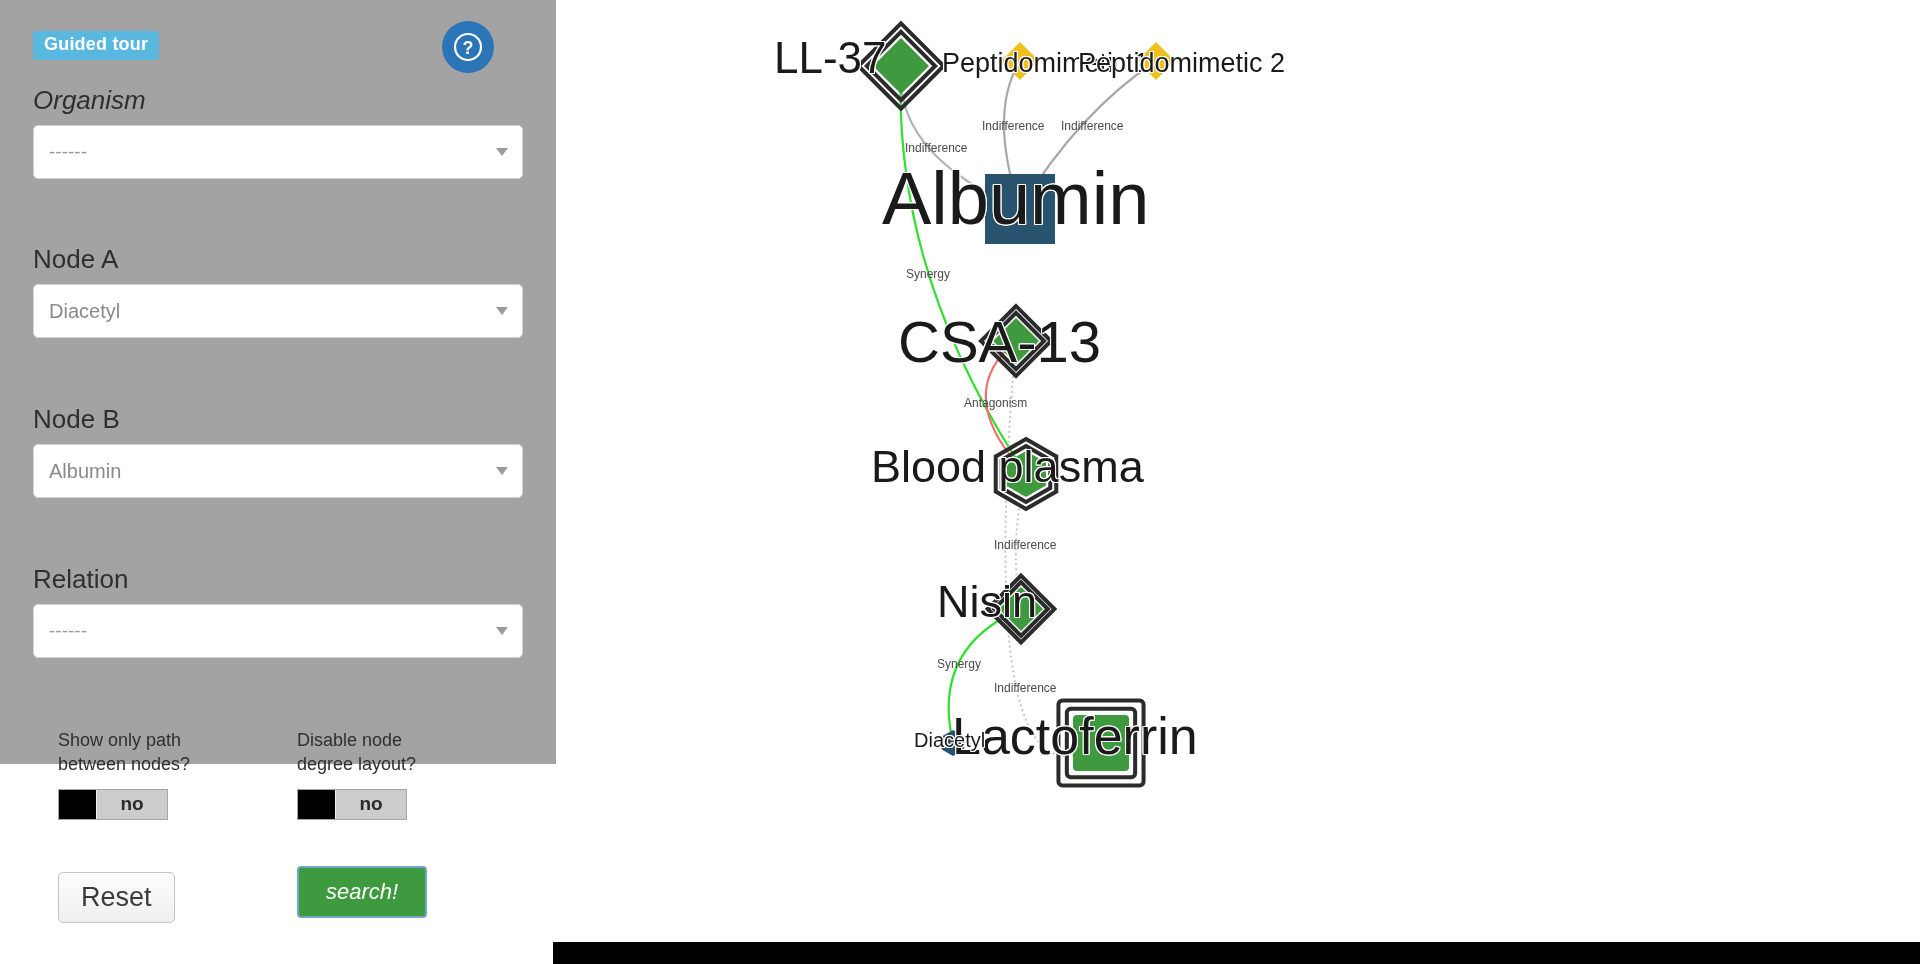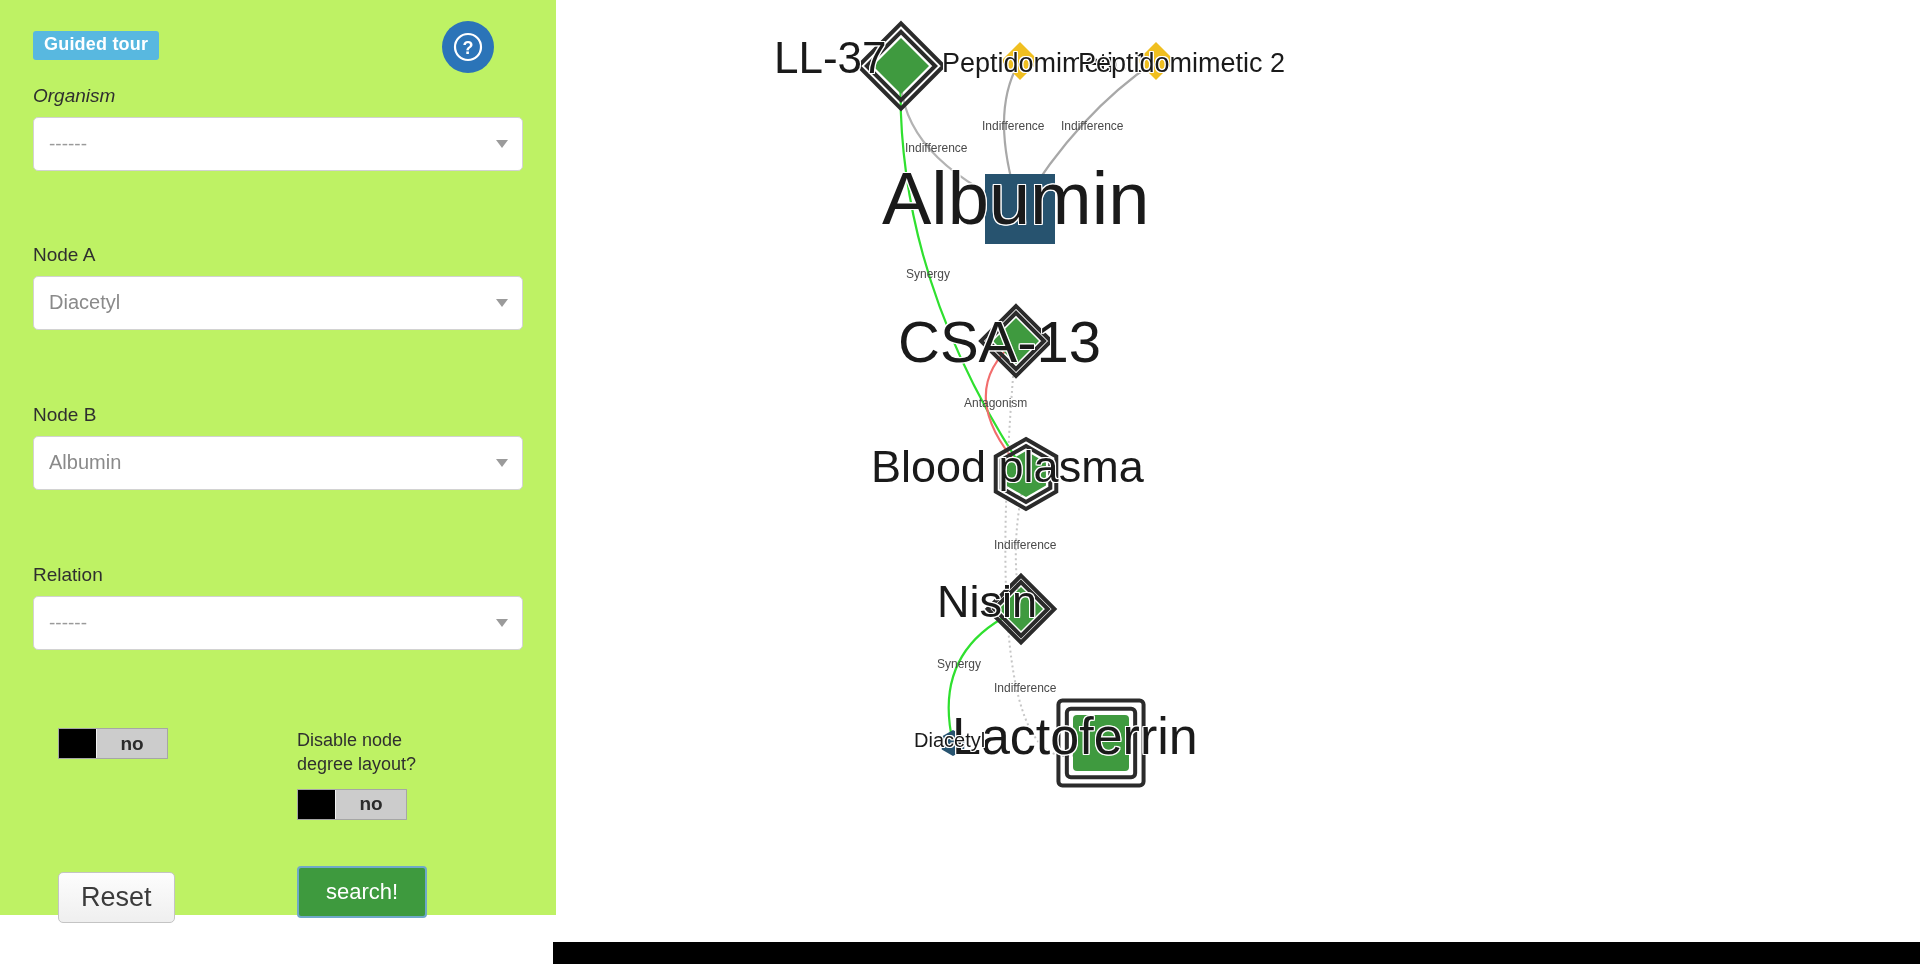--- a/index.html
+++ b/index.html
@@ -6,41 +6,41 @@
   html, body {
     margin: 0; padding: 0;
     width: 1920px; height: 964px;
     background: #ffffff;
     font-family: "Liberation Sans", sans-serif;
     overflow: hidden;
   }
   #app { position: relative; width: 1920px; height: 964px; background:#fff; }
 
   
-  .panel { position: absolute; left: 0; top: 0; width: 556px; height: 915px; background:#bef264; }
+  .panel { position: absolute; left: 0; top: 0; width: 556px; height: 764px; background:#a3a3a3; }
 
   .guided-tour {
     position: absolute; left: 33px; top: 31px;
     background: #58b8e0; color: #ffffff;
     font-size: 18px; font-weight: bold;
     padding: 4px 11px 5px 11px; border-radius: 3px;
     letter-spacing: .2px; line-height: 1.1;
     white-space: nowrap; cursor: pointer;
   }
   .help-btn {
     position: absolute; left: 442px; top: 21px;
     width: 52px; height: 52px; border-radius: 50%;
     background: #2b74b8; display:flex; align-items:center; justify-content:center;
     cursor: pointer;
   }
   .help-btn svg { display:block; }
 
   .field { position: absolute; left: 33px; width: 490px; }
   .field-label {
-    font-size: 19px; color: #2f2f2f; line-height: 1.2;
+    font-size: 26px; color: #2f2f2f; line-height: 1.2;
     margin-bottom: 9px; display:block;
   }
   .field-label.italic { font-style: italic; }
 
   .select-box {
     position: relative; width: 490px; height: 54px;
     border: 1px solid #d2d2d2; border-radius: 5px; background:#fff;
     display: flex; align-items: center; padding: 0 36px 0 15px;
     font-size: 20px; color: #757575; cursor: pointer;
   }
@@ -73,20 +73,21 @@
     position: absolute; left: 58px; top: 872px;
     padding: 9px 22px; font-size: 27px; color:#3b3b3b;
     background: linear-gradient(#fdfdfd, #efefef);
     border: 1px solid #c4c4c4; border-radius: 5px; cursor: pointer;
   }
   .btn-search {
     position: absolute; left: 297px; top: 866px;
     padding: 11px 27px; font-size: 22px; color:#ffffff; font-weight: normal;
     background: #3e9a3e; border: 2px solid #6fa8c9; border-radius: 4px;
     cursor: pointer;
+    font-style: italic;
   }
 
   
   .graph { position: absolute; left: 556px; top: 0; width: 1364px; height: 964px; background:#fff; overflow:hidden; }
   .graph svg { position:absolute; left:0; top:0; }
 
   .node-label {
     position: absolute; color:#1a1a1a;
     font-family: "Liberation Sans", sans-serif;
     white-space: nowrap; pointer-events: none;
@@ -144,20 +145,22 @@
 
     <div class="field" style="top:564px;">
       <span class="field-label">Relation</span>
       <div class="select-box">
         <span class="val dashes">------</span>
         <span class="select-arrow"></span>
       </div>
     </div>
 
     <div class="toggle-group" style="left:58px; top:728px; width:190px;">
+      <div class="toggle-label">Show only path
+between nodes?</div>
       <div class="toggle">
         <div class="knob"></div>
         <div class="state">no</div>
       </div>
     </div>
 
     <div class="toggle-group" style="left:297px; top:728px; width:190px;">
       <div class="toggle-label">Disable node
 degree layout?</div>
       <div class="toggle">

